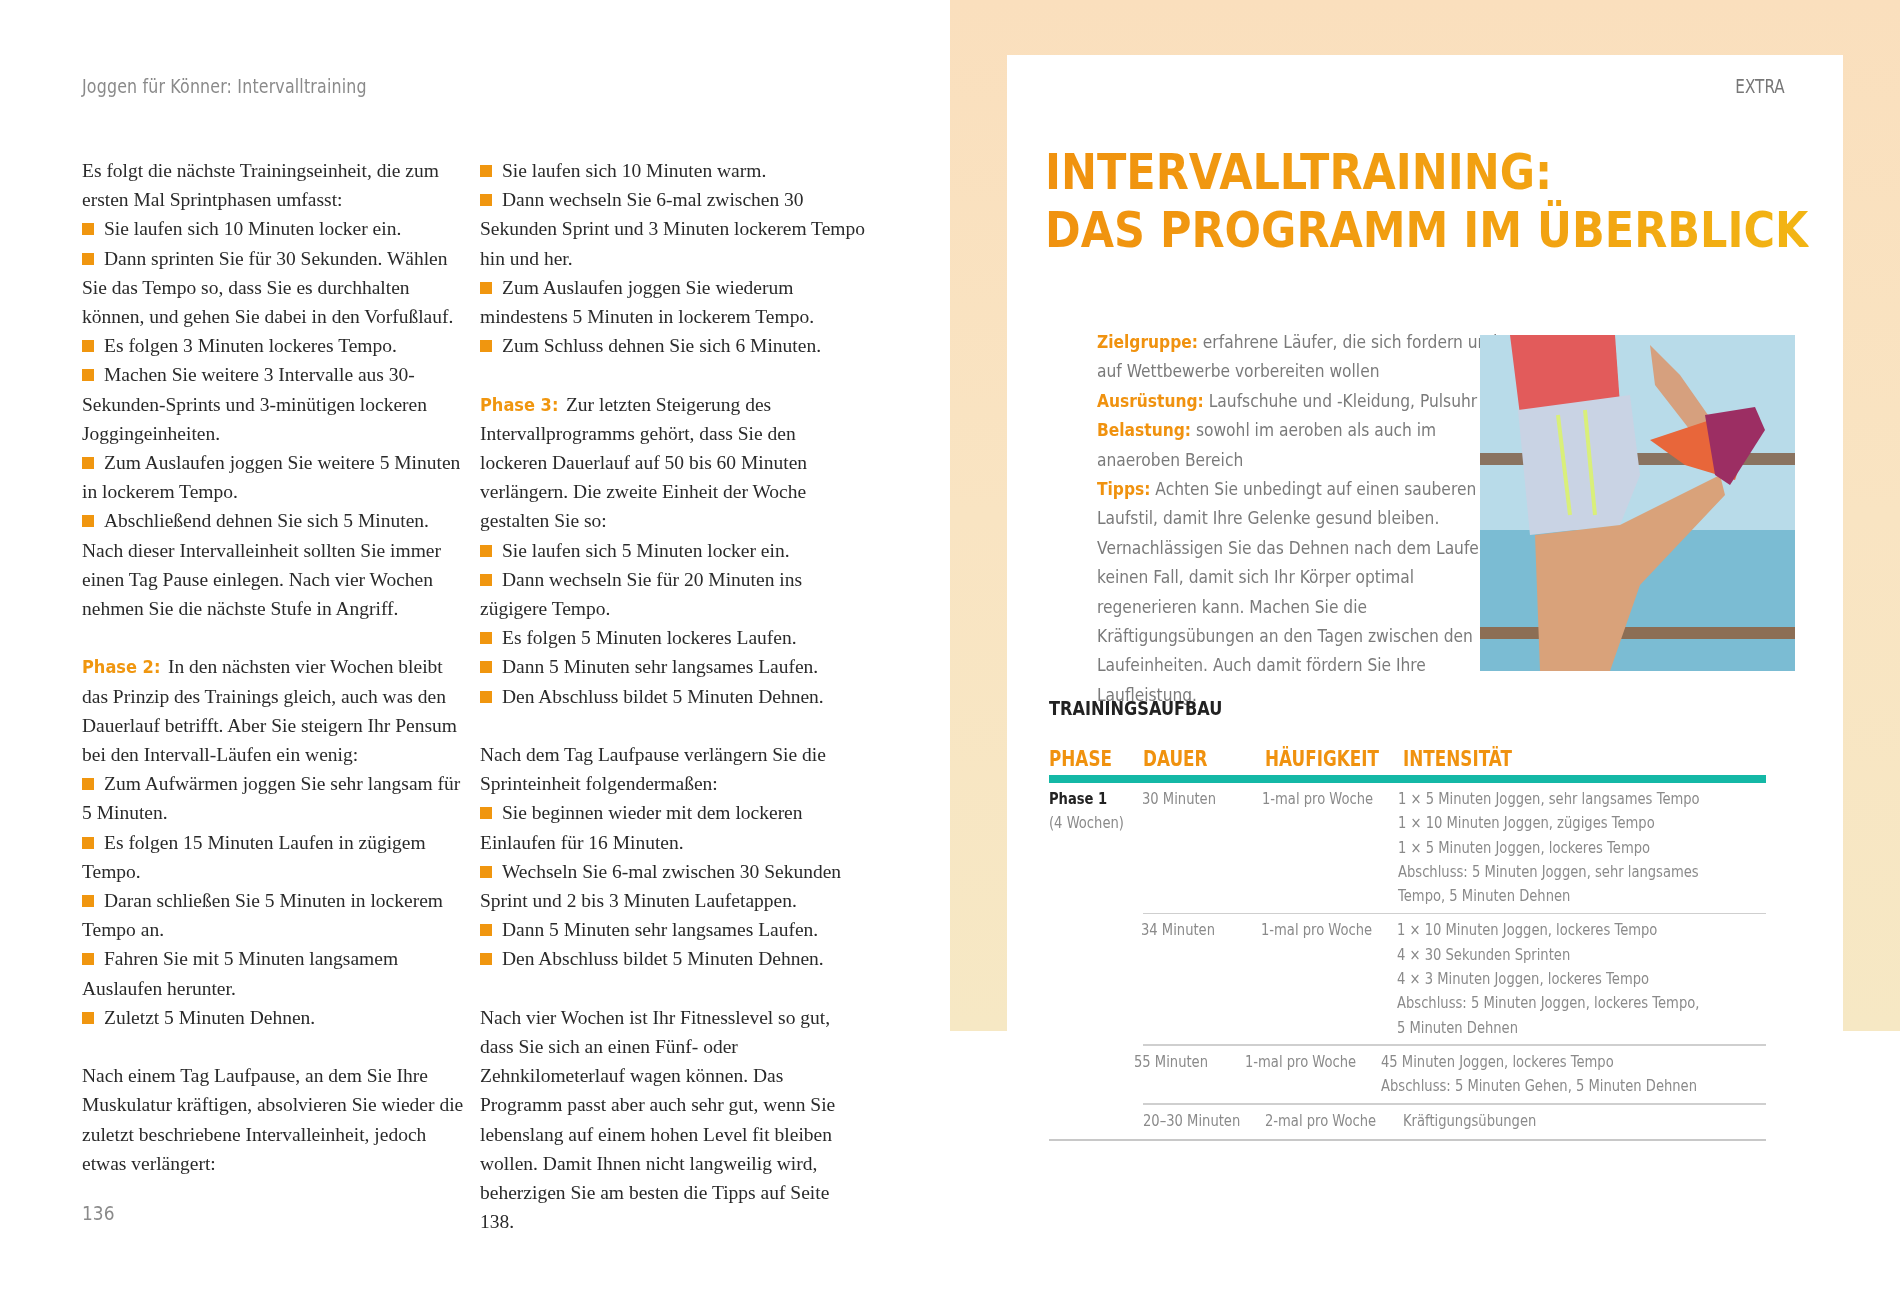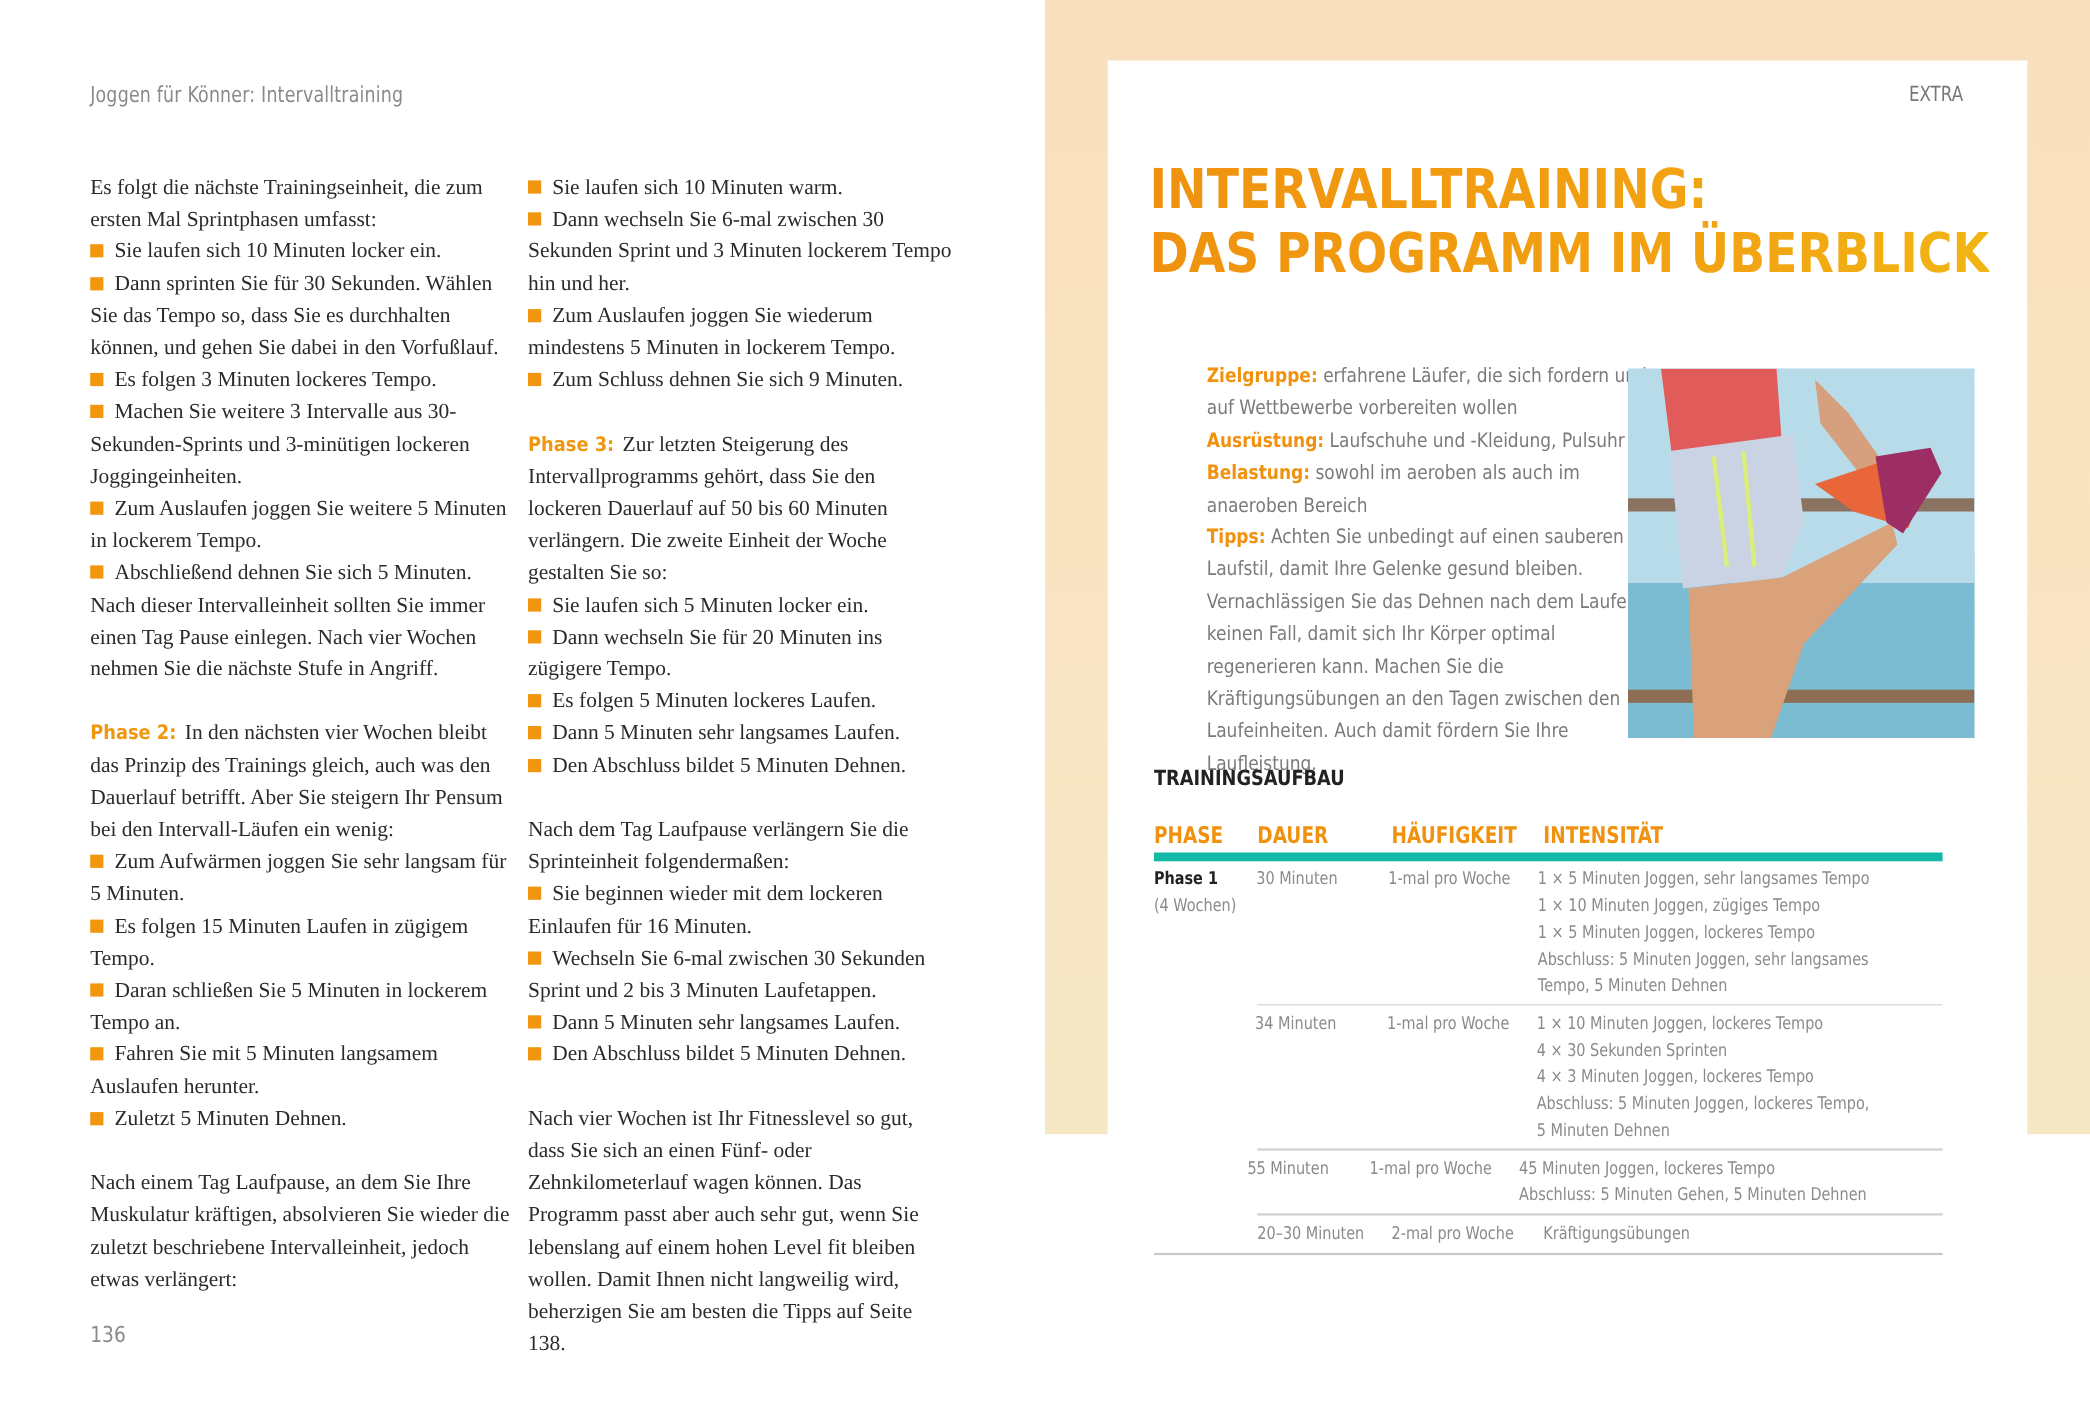--- a/index.html
+++ b/index.html
@@ -63,21 +63,21 @@
       <p><span class="bullet"></span><span>Daran schließen Sie 5 Minuten in lockerem Tempo an.</span></p>
       <p><span class="bullet"></span><span>Fahren Sie mit 5 Minuten langsamem Auslaufen herunter.</span></p>
       <p><span class="bullet"></span><span>Zuletzt 5 Minuten Dehnen.</span></p>
       <div class="gap"></div>
       <p><span>Nach einem Tag Laufpause, an dem Sie Ihre Muskulatur kräftigen, absolvieren Sie wieder die zuletzt beschriebene Intervalleinheit, jedoch etwas verlängert:</span></p>
     </div>
   <div class="col col-2" id="col2">
       <p><span class="bullet"></span><span>Sie laufen sich 10 Minuten warm.</span></p>
       <p><span class="bullet"></span><span>Dann wechseln Sie 6-mal zwischen 30 Sekunden Sprint und 3 Minuten lockerem Tempo hin und her.</span></p>
       <p><span class="bullet"></span><span>Zum Auslaufen joggen Sie wiederum mindestens 5 Minuten in lockerem Tempo.</span></p>
-      <p><span class="bullet"></span><span>Zum Schluss dehnen Sie sich 9 Minuten.</span></p>
+      <p><span class="bullet"></span><span>Zum Schluss dehnen Sie sich 6 Minuten.</span></p>
       <div class="gap"></div>
       <p><span class="phase-label">Phase 3:</span><span> Zur letzten Steigerung des Intervallprogramms gehört, dass Sie den lockeren Dauerlauf auf 50 bis 60 Minuten verlängern. Die zweite Einheit der Woche gestalten Sie so:</span></p>
       <p><span class="bullet"></span><span>Sie laufen sich 5 Minuten locker ein.</span></p>
       <p><span class="bullet"></span><span>Dann wechseln Sie für 20 Minuten ins zügigere Tempo.</span></p>
       <p><span class="bullet"></span><span>Es folgen 5 Minuten lockeres Laufen.</span></p>
       <p><span class="bullet"></span><span>Dann 5 Minuten sehr langsames Laufen.</span></p>
       <p><span class="bullet"></span><span>Den Abschluss bildet 5 Minuten Dehnen.</span></p>
       <div class="gap"></div>
       <p><span>Nach dem Tag Laufpause verlängern Sie die Sprinteinheit folgendermaßen:</span></p>
       <p><span class="bullet"></span><span>Sie beginnen wieder mit dem lockeren Einlaufen für 16 Minuten.</span></p>

